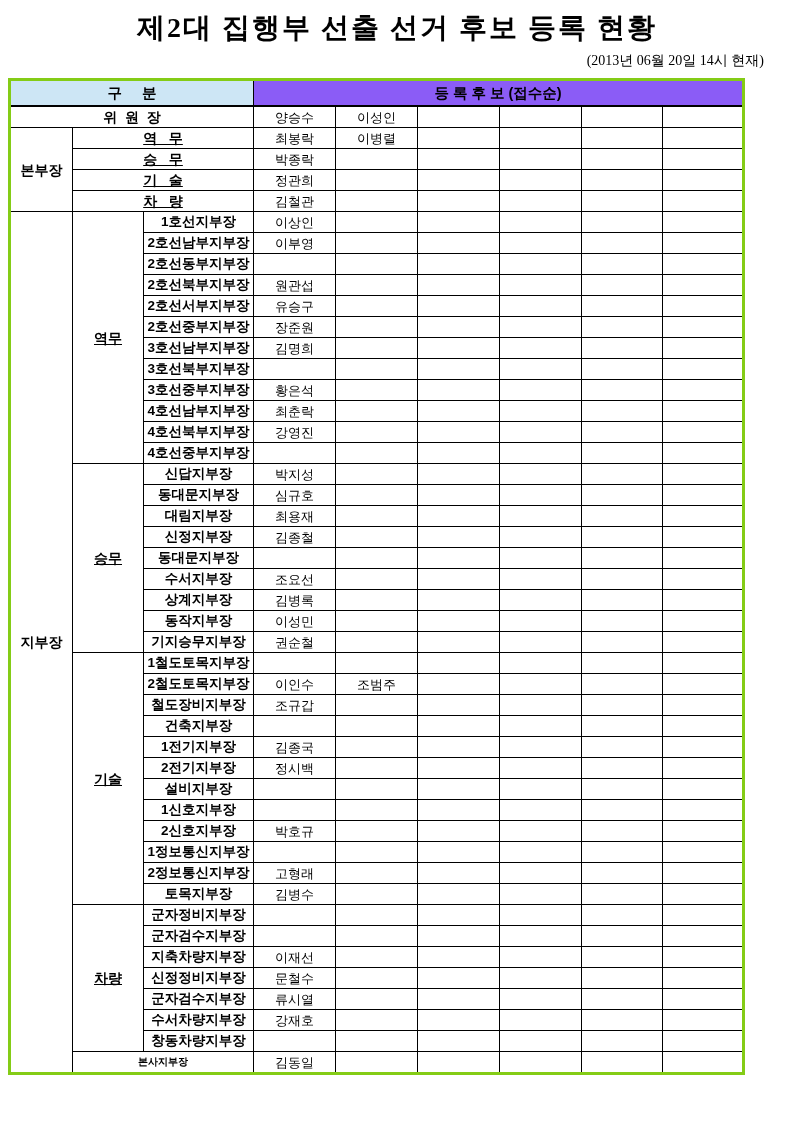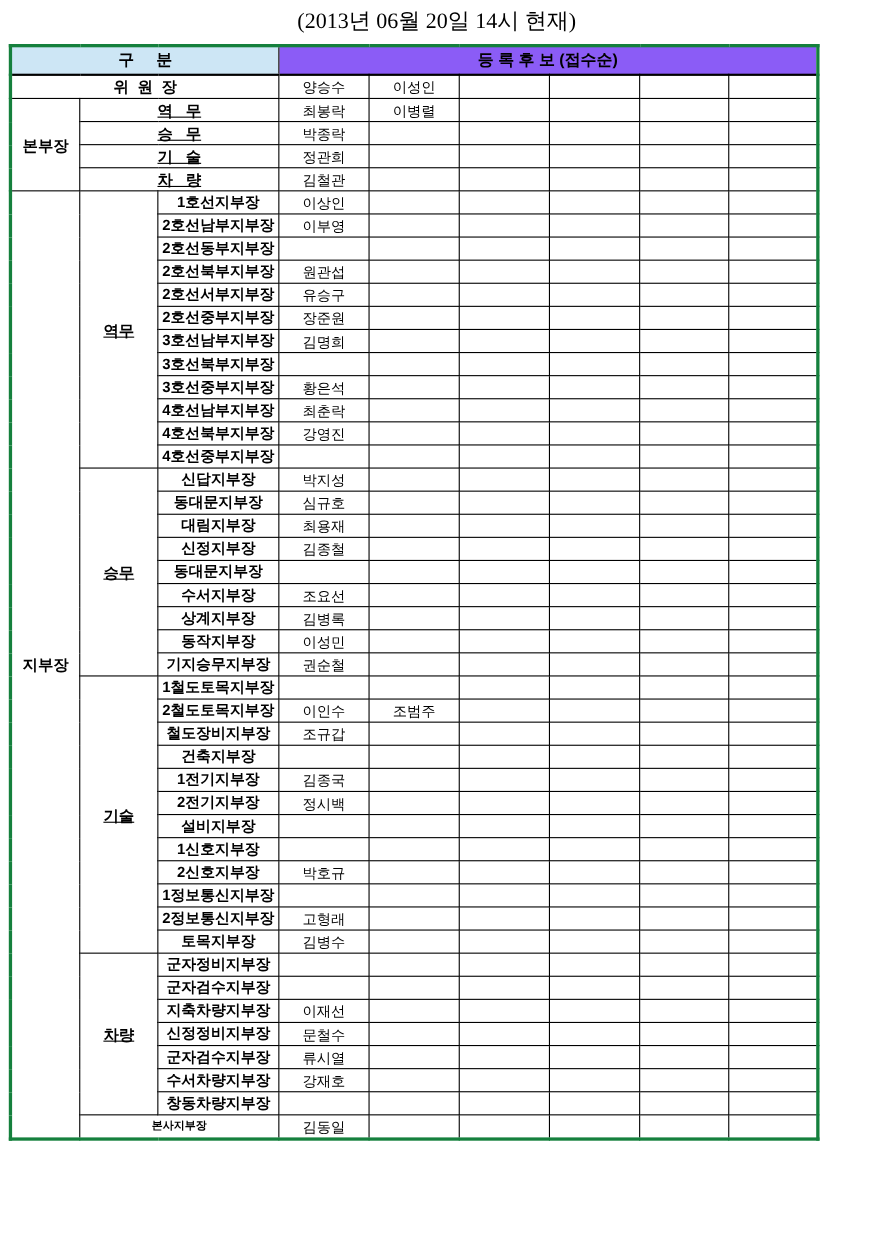--- a/index.html
+++ b/index.html
@@ -22,31 +22,32 @@
     margin-top: 9px;
     text-align: center;
     font-family: "Liberation Serif", serif;
     font-weight: bold;
     font-size: 28px;
     letter-spacing: 2px;
     white-space: pre;
   }
   .subtitle {
     margin-top: 5px;
-    text-align: center;
+    text-align: right;
+    padding-right: 30px;
     font-family: "Liberation Serif", serif;
-    font-size: 20px;
+    font-size: 14px;
     white-space: pre;
   }
   table.reg {
     margin: 8px 0 0 8px;
     border-collapse: collapse;
     table-layout: fixed;
     width: 734px;
-    border: 3px solid #15803d;
+    border: 3px solid #84cc16;
   }
   table.reg th, table.reg td {
     border: 1px solid #000;
     padding: 0;
     vertical-align: middle;
     line-height: 1;
     white-space: pre;
     overflow: hidden;
   }
   table.reg thead th {
@@ -82,20 +83,21 @@
   .cell-footer {
     font-weight: bold;
     font-size: 10px;
     text-align: center;
   }
 </style>
 </head>
 <body>
 
 <div class="page">
+  <div class="title">제2대 집행부 선출 선거 후보 등록 현황</div>
   <div class="subtitle">(2013년 06월 20일 14시 현재)</div>
 
   <table class="reg">
     <colgroup>
       <col style="width:63px">
         <col style="width:71px">
         <col style="width:110px">
       <col style="width:82px">
         <col style="width:82px">
         <col style="width:82px">

